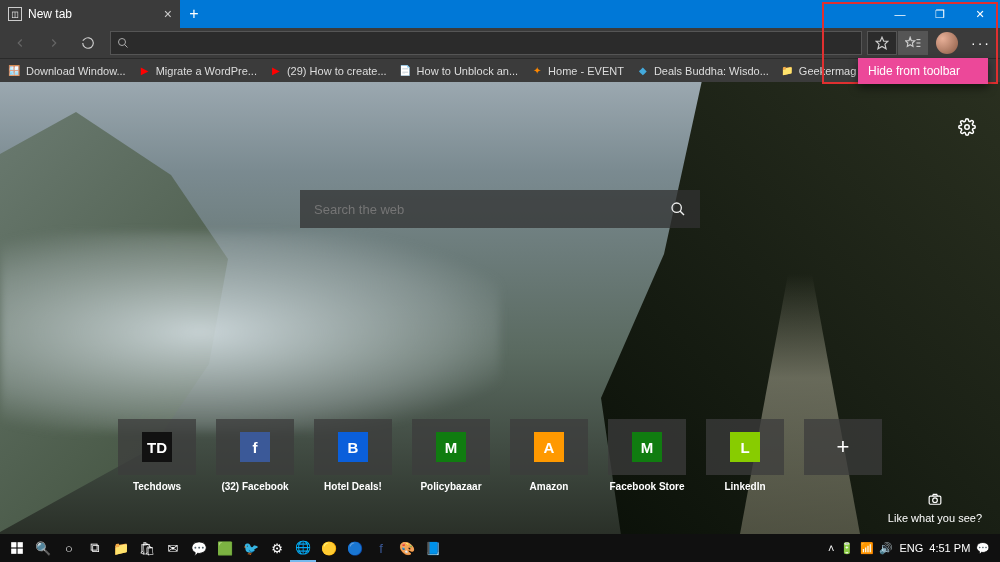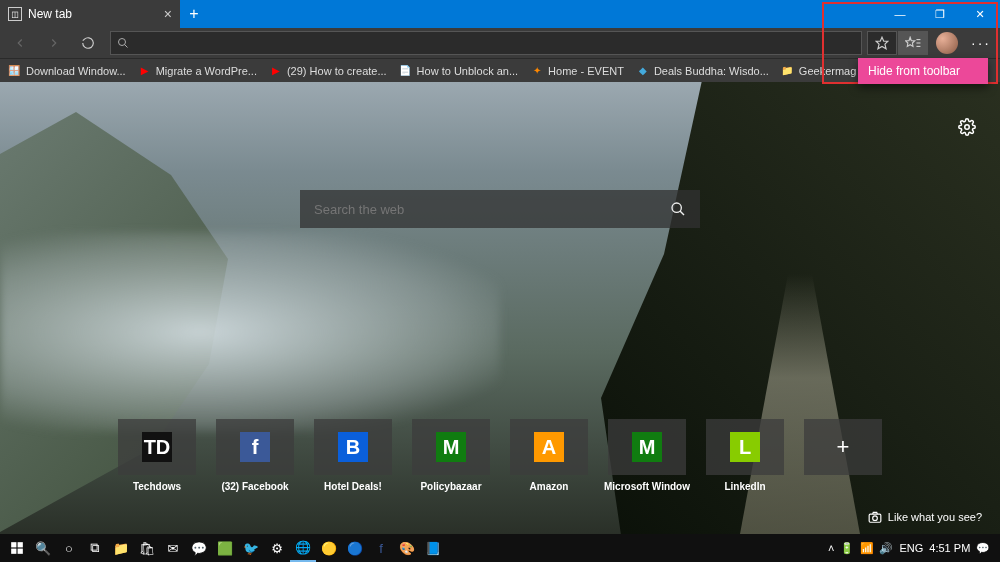--- a/index.html
+++ b/index.html
@@ -39,25 +39,25 @@
 
 .gear { position: absolute; top: 36px; right: 24px; color: #fff; font-size: 18px; cursor: pointer; }
 
 .searchbox { position: absolute; top: 66px; left: 50%; transform: translateX(-50%); width: 400px; height: 38px; background: rgba(50,50,50,0.75); display: flex; align-items: center; padding: 0 14px; margin-top: 42px; }
 .searchbox input { flex: 1; background: transparent; border: none; outline: none; color: #bbb; font-size: 13px; }
 .searchbox .sico { color: #eee; font-size: 16px; }
 
 .tiles { position: absolute; bottom: 42px; left: 50%; transform: translateX(-50%); display: flex; gap: 12px; }
 .tile { width: 86px; display: flex; flex-direction: column; align-items: center; cursor: pointer; }
 .tile .sq { width: 78px; height: 56px; background: rgba(60,60,60,0.75); display: flex; align-items: center; justify-content: center; }
-.tile .badge { width: 30px; height: 30px; display: flex; align-items: center; justify-content: center; color: #fff; font-weight: bold; font-size: 20px; }
+.tile .badge { width: 30px; height: 30px; display: flex; align-items: center; justify-content: center; color: #fff; font-weight: bold; font-size: 15px; }
 .tile .lbl { margin-top: 6px; color: #fff; font-size: 10px; text-align: center; font-weight: bold; }
 .plus-tile .sq { font-size: 22px; color: #fff; }
 
-.like { position: absolute; bottom: 10px; right: 18px; color: #fff; font-size: 11px; display: flex; align-items: center; gap: 6px; cursor: pointer; }
+.like { position: absolute; bottom: 10px; right: 18px; color: #fff; font-size: 11px; display: flex; align-items: center; gap: 6px; cursor: pointer; flex-direction: column; }
 
 
 .context-menu { position: absolute; top: 58px; right: 12px; width: 130px; background: #ec4899; box-shadow: 0 4px 8px rgba(0,0,0,0.5); z-index: 20; }
 .cm-item { padding: 6px 10px; color: #fff; font-size: 12px; cursor: pointer; }
 .red-box { position: absolute; top: 2px; right: 2px; width: 176px; height: 82px; border: 2px solid #e03030; z-index: 19; pointer-events: none; }
 
 
 .taskbar { position: absolute; bottom: 0; left: 0; right: 0; height: 28px; background: #101010; display: flex; align-items: center; padding: 0 4px; }
 .tb-icon { width: 26px; height: 28px; display: flex; align-items: center; justify-content: center; color: #fff; font-size: 13px; cursor: pointer; }
 .tray { margin-left: auto; display: flex; align-items: center; gap: 6px; color: #fff; font-size: 11px; padding-right: 6px; }
@@ -210,21 +210,21 @@
       <div class="tile">
         <div class="sq">
           <div class="badge" style="background:#ff9900">A</div>
         </div>
         <div class="lbl">Amazon</div>
       </div>
       <div class="tile">
         <div class="sq">
           <div class="badge" style="background:#107c10">M</div>
         </div>
-        <div class="lbl">Microsoft Window</div>
+        <div class="lbl">Facebook Store</div>
       </div>
       <div class="tile">
         <div class="sq">
           <div class="badge" style="background:#88cc00">L</div>
         </div>
         <div class="lbl">LinkedIn</div>
       </div>
       <div class="tile plus-tile">
         <div class="sq">+</div>
         <div class="lbl">&nbsp;</div>

